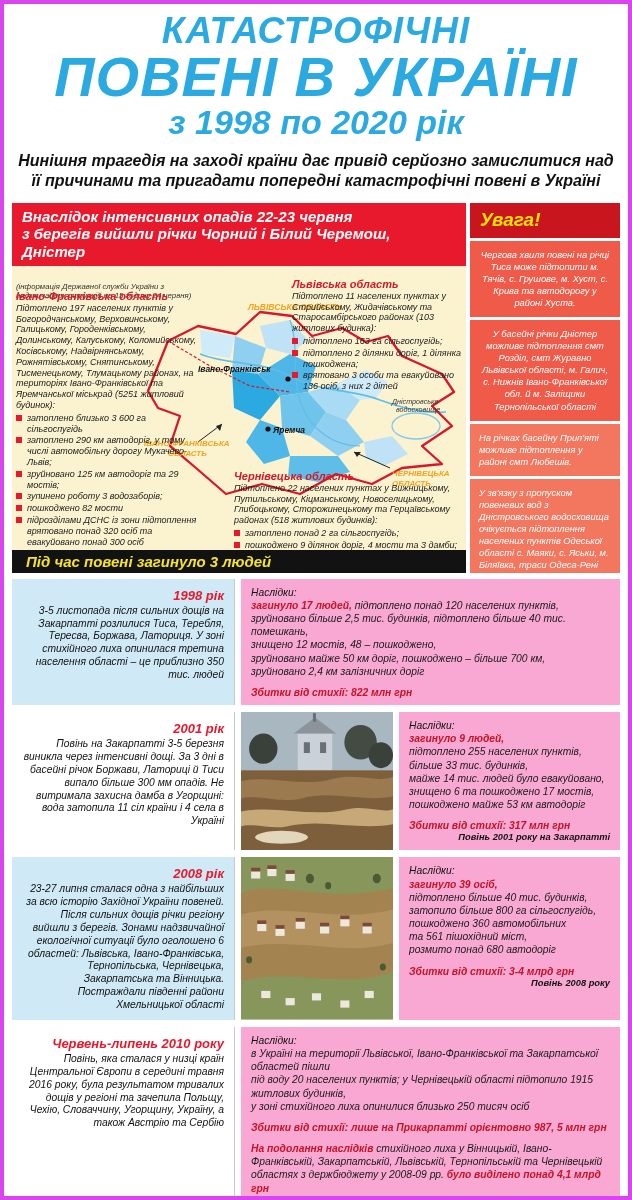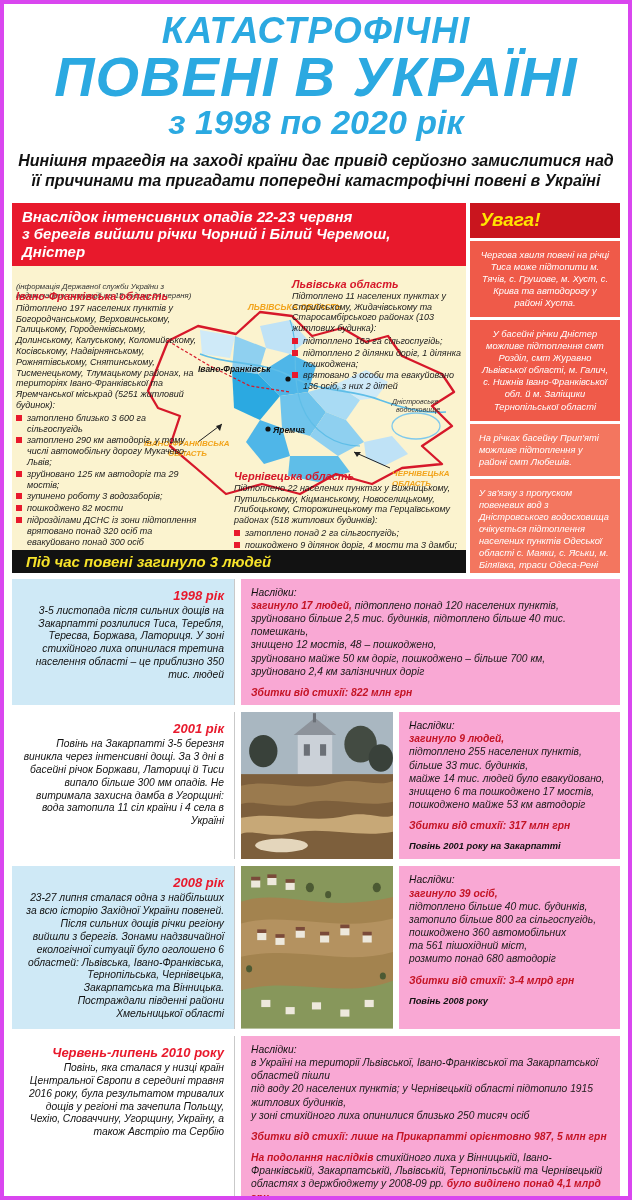--- a/index.html
+++ b/index.html
@@ -46,21 +46,21 @@
   .year { color:#E8192C; font-weight:bold; font-size:13px; margin-bottom:2px; }
   .desc { font-size:10.3px; line-height:1.25; color:#111; }
   .row-content { flex:1; display:flex; gap:6px; border-left:1px solid #c9c9c9; padding-left:6px; }
   .photo { width:152px; flex:0 0 152px; overflow:hidden; }
   .photo svg { display:block; width:100%; height:100%; }
   .cons-box { flex:1; background:#f9a8d4; padding:7px 10px 6px; font-size:10.3px; line-height:1.28; }
   .cons-label { color:#111; }
   .deaths { color:#C41425; font-weight:bold; }
   .details { white-space:pre-line; }
   .losses { color:#C41425; font-weight:bold; margin-top:8px; }
-  .caption { font-weight:bold; font-size:9.3px; margin-top:9px; color:#111; }
+  .caption { font-weight:bold; font-size:9.3px; color:#111;text-align:right; }
   .mixed { margin-top:8px; }
   .mixed .red { color:#C41425; font-weight:bold;text-align:right; }
 
   svg text { font-family:"Liberation Sans", sans-serif; }
 </style>
 </head>
 <body>
 
 <div class="page">
 

